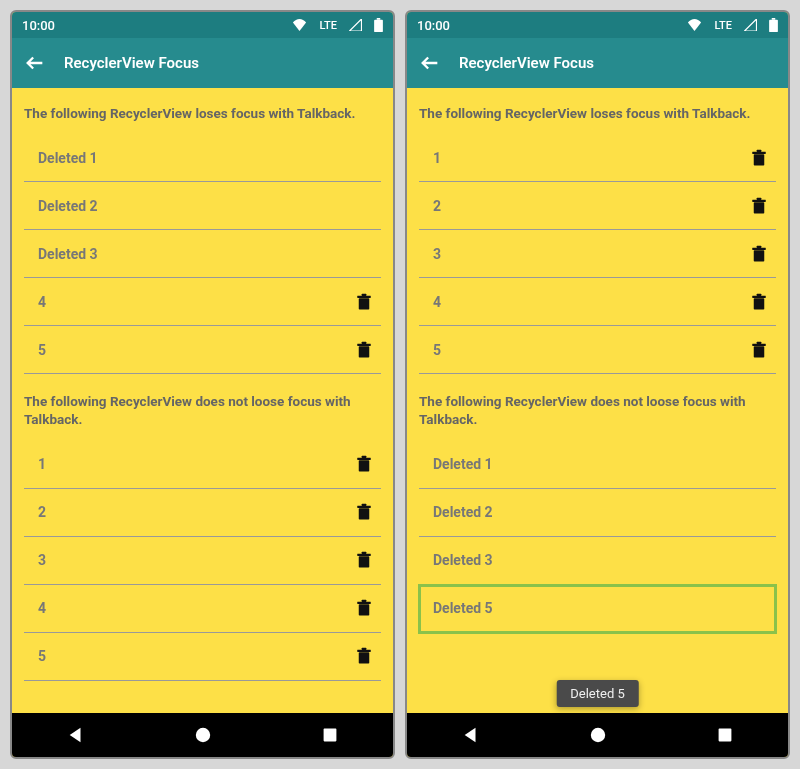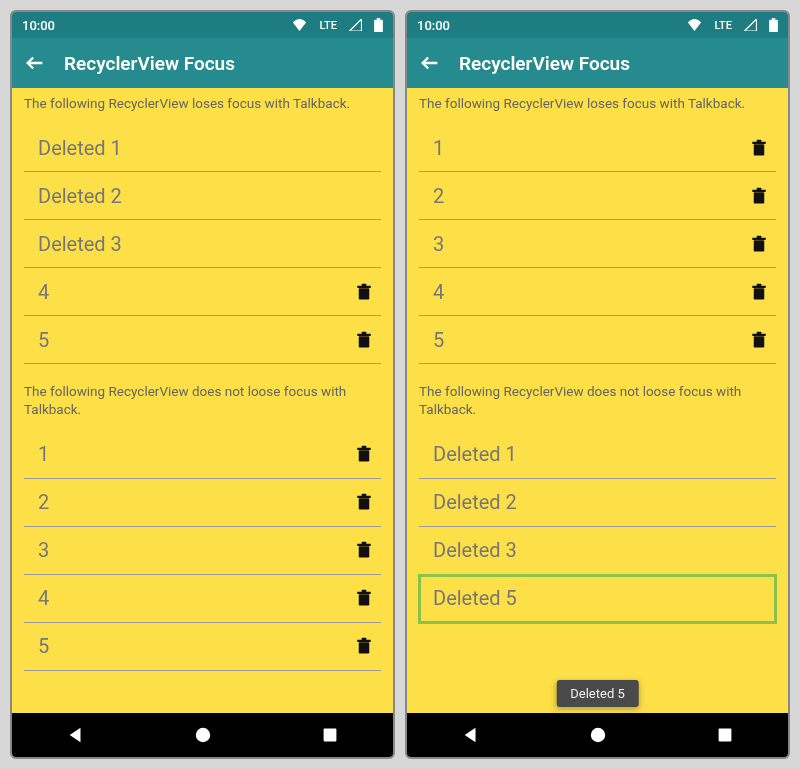--- a/index.html
+++ b/index.html
@@ -42,49 +42,50 @@
   .app-bar {
     background: #268b8e;
     color: #fff;
     height: 50px;
     display: flex;
     align-items: center;
     padding: 0 12px;
     gap: 18px;
   }
   .app-bar .title {
-    font-size: 19px;
+    font-size: 15px;
     font-weight: 600;
   }
   .content {
     flex: 1;
     overflow: hidden;
-    padding: 4px 12px 0 12px;
+    padding: 14px 12px 0 12px;
     color: #555;
     font-size: 13.5px;
+    font-weight: bold;
   }
   .desc {
     color: #656565;
     margin: 2px 0 12px 0;
     line-height: 1.35;
   }
   .list {
     margin-bottom: 18px;
   }
   .row {
     display: flex;
     align-items: center;
     justify-content: space-between;
     height: 48px;
     border-bottom: 1px solid #999;
     padding: 0 8px 0 14px;
     color: #777;
     position: relative;
   }
-  .row .label { font-size: 20px; }
+  .row .label { font-size: 14px; }
   .trash {
     width: 18px;
     height: 22px;
     color: #111;
   }
   .row.focused {
     outline: 3px solid #8ac24a;
     outline-offset: -2px;
     border-bottom: 1px solid transparent;
   }

